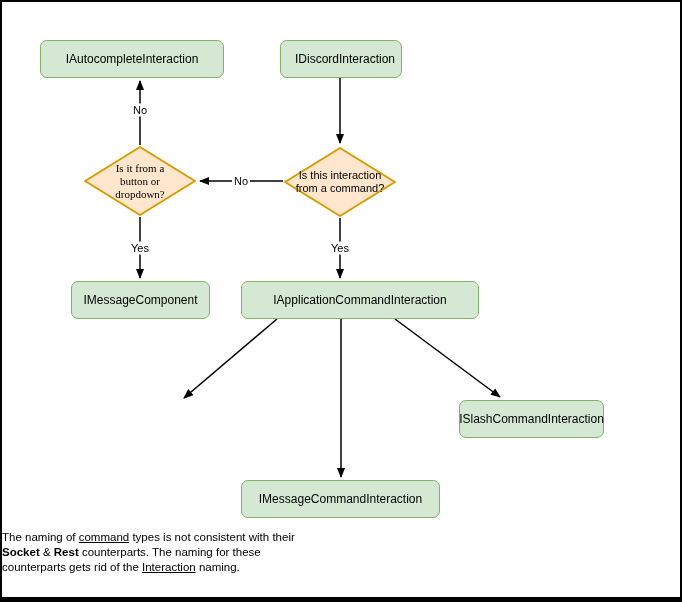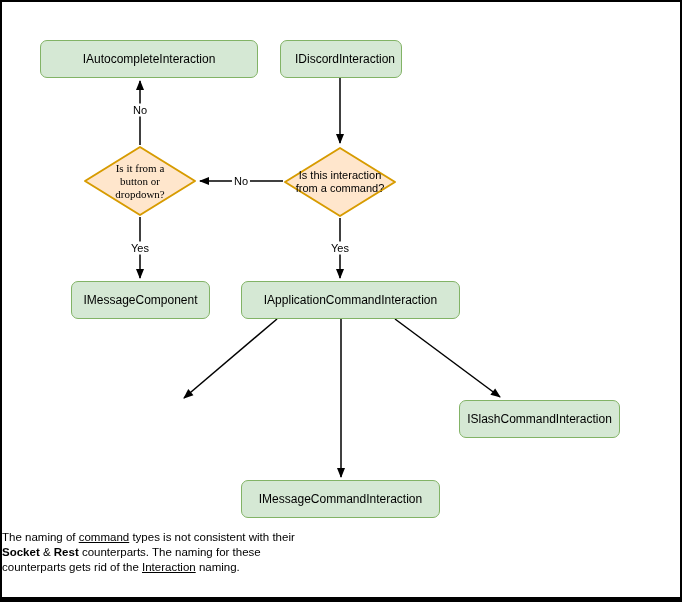--- a/index.html
+++ b/index.html
@@ -111,21 +111,21 @@
     <line x1="138" y1="143" x2="138" y2="79" marker-end="url(#arrow)"></line>
     <line x1="338" y1="76" x2="338" y2="141" marker-end="url(#arrow)"></line>
     <line x1="281" y1="179" x2="198" y2="179" marker-end="url(#arrow)"></line>
     <line x1="138" y1="215" x2="138" y2="276" marker-end="url(#arrow)"></line>
     <line x1="338" y1="216" x2="338" y2="276" marker-end="url(#arrow)"></line>
     <line x1="275" y1="317" x2="182" y2="396" marker-end="url(#arrow)"></line>
     <line x1="339" y1="317" x2="339" y2="475" marker-end="url(#arrow)"></line>
     <line x1="393" y1="317" x2="498" y2="395" marker-end="url(#arrow)"></line>
   </svg>
 
-  <div class="node" style="left:38px; top:38px; width:218px; height:38px;">
+  <div class="node" style="left:38px; top:38px; width:184px; height:38px;">
     <span class="node-label">IAutocompleteInteraction</span>
   </div>
 
   <div class="node" style="left:278px; top:38px; width:122px; height:38px;padding-left:8px;">
     <span class="node-label">IDiscordInteraction</span>
   </div>
 
   <div class="diamond" style="left:81px; top:143px; width:114px; height:72px;">
     <svg class="diamond-shape" viewBox="0 0 114 72" preserveAspectRatio="none">
       <polygon points="57,2 112,36 57,70 2,36"></polygon>
@@ -137,26 +137,26 @@
     <svg class="diamond-shape" viewBox="0 0 114 72" preserveAspectRatio="none">
       <polygon points="57,2 112,36 57,70 2,36"></polygon>
     </svg>
     <span class="diamond-label wide">Is this interaction from a command?</span>
   </div>
 
   <div class="node" style="left:69px; top:279px; width:139px; height:38px;">
     <span class="node-label">IMessageComponent</span>
   </div>
 
-  <div class="node" style="left:239px; top:279px; width:219px; height:38px;">
+  <div class="node" style="left:239px; top:279px; width:238px; height:38px;">
     <span class="node-label">IApplicationCommandInteraction</span>
   </div>
 
 
-  <div class="node" style="left:457px; top:398px; width:161px; height:38px;">
+  <div class="node" style="left:457px; top:398px; width:145px; height:38px;">
     <span class="node-label">ISlashCommandInteraction</span>
   </div>
 
   <div class="node" style="left:239px; top:478px; width:199px; height:38px;">
     <span class="node-label">IMessageCommandInteraction</span>
   </div>
 
   <div class="edge-label" style="left:138px; top:108px;">No</div>
   <div class="edge-label" style="left:239px; top:179px;">No</div>
   <div class="edge-label" style="left:138px; top:246px;">Yes</div>

